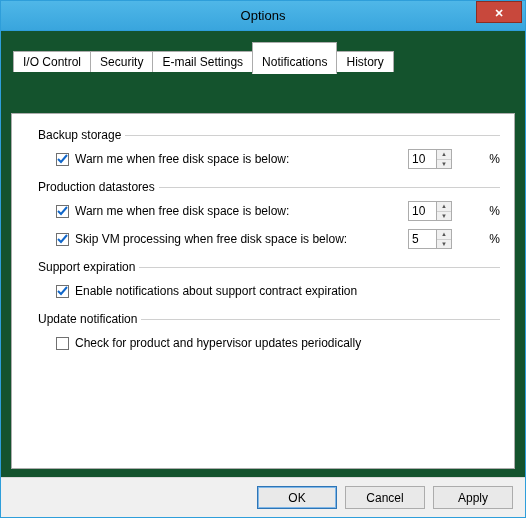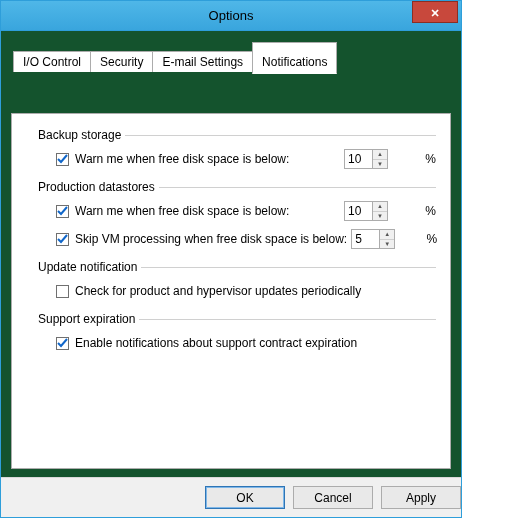--- a/index.html
+++ b/index.html
@@ -8,21 +8,21 @@
     padding: 0;
     background: #fff;
     font-family: "Segoe UI", Tahoma, sans-serif;
     font-size: 12px;
     color: #000;
     width: 526px;
     height: 518px;
     overflow: hidden;
   }
   .window {
-    width: 462px;
+    width: 526px;
     height: 518px;
     border: 1px solid #2e9eda;
     background: #fff;
     display: flex;
     flex-direction: column;
   }
   .titlebar {
     height: 30px;
     background: linear-gradient(#4fb7e8, #39a5dd);
     border-bottom: 1px solid #2e9eda;
@@ -183,21 +183,21 @@
     min-width: 90px;
     justify-content: flex-start;
   }
   .footer {
     height: 40px;
     background: #f0f0f0;
     border-top: 1px solid #d9d9d9;
     display: flex;
     align-items: center;
     justify-content: flex-end;
-    padding-right: 0;
+    padding-right: 12px;
     gap: 8px;
   }
   .btn {
     width: 80px;
     height: 23px;
     border: 1px solid #acacac;
     background: #e9e9e9;
     font-family: inherit;
     font-size: 12px;
     display: inline-flex;
@@ -220,20 +220,21 @@
         <span class="close-x"></span>
       </div>
   </div>
   <div class="client">
 
     <div class="tabstrip">
       <div class="tab">I/O Control</div>
       <div class="tab">Security</div>
       <div class="tab">E-mail Settings</div>
       <div class="tab active">Notifications</div>
+      <div class="tab">History</div>
     </div>
 
     <div class="tabpane">
 
       <div class="group">
         <div class="group-header">
           <span class="gtitle">Backup storage</span>
           <span class="gline"></span>
         </div>
         <div class="row">
@@ -309,43 +310,43 @@
                   </span>
               </span>
             </span>
             <span class="pct">%</span>
           </span>
         </div>
       </div>
 
       <div class="group">
         <div class="group-header">
-          <span class="gtitle">Update notification</span>
-          <span class="gline"></span>
-        </div>
-        <div class="row">
-          <span class="chk">
-            
-          </span>
-          <span class="lbl">Check for product and hypervisor updates periodically</span>
-        </div>
-      </div>
-
-      <div class="group">
-        <div class="group-header">
           <span class="gtitle">Support expiration</span>
           <span class="gline"></span>
         </div>
         <div class="row">
           <span class="chk checked">
             <svg viewBox="0 0 11 11">
                 <path d="M1 5 L4 8 L10 1" stroke="#1066c9" stroke-width="2" fill="none"></path>
               </svg>
           </span>
           <span class="lbl">Enable notifications about support contract expiration</span>
+        </div>
+      </div>
+
+      <div class="group">
+        <div class="group-header">
+          <span class="gtitle">Update notification</span>
+          <span class="gline"></span>
+        </div>
+        <div class="row">
+          <span class="chk">
+            
+          </span>
+          <span class="lbl">Check for product and hypervisor updates periodically</span>
         </div>
       </div>
 
     </div>
   </div>
 
   <div class="footer">
     <div class="btn default">OK</div>
     <div class="btn">Cancel</div>
     <div class="btn">Apply</div>

